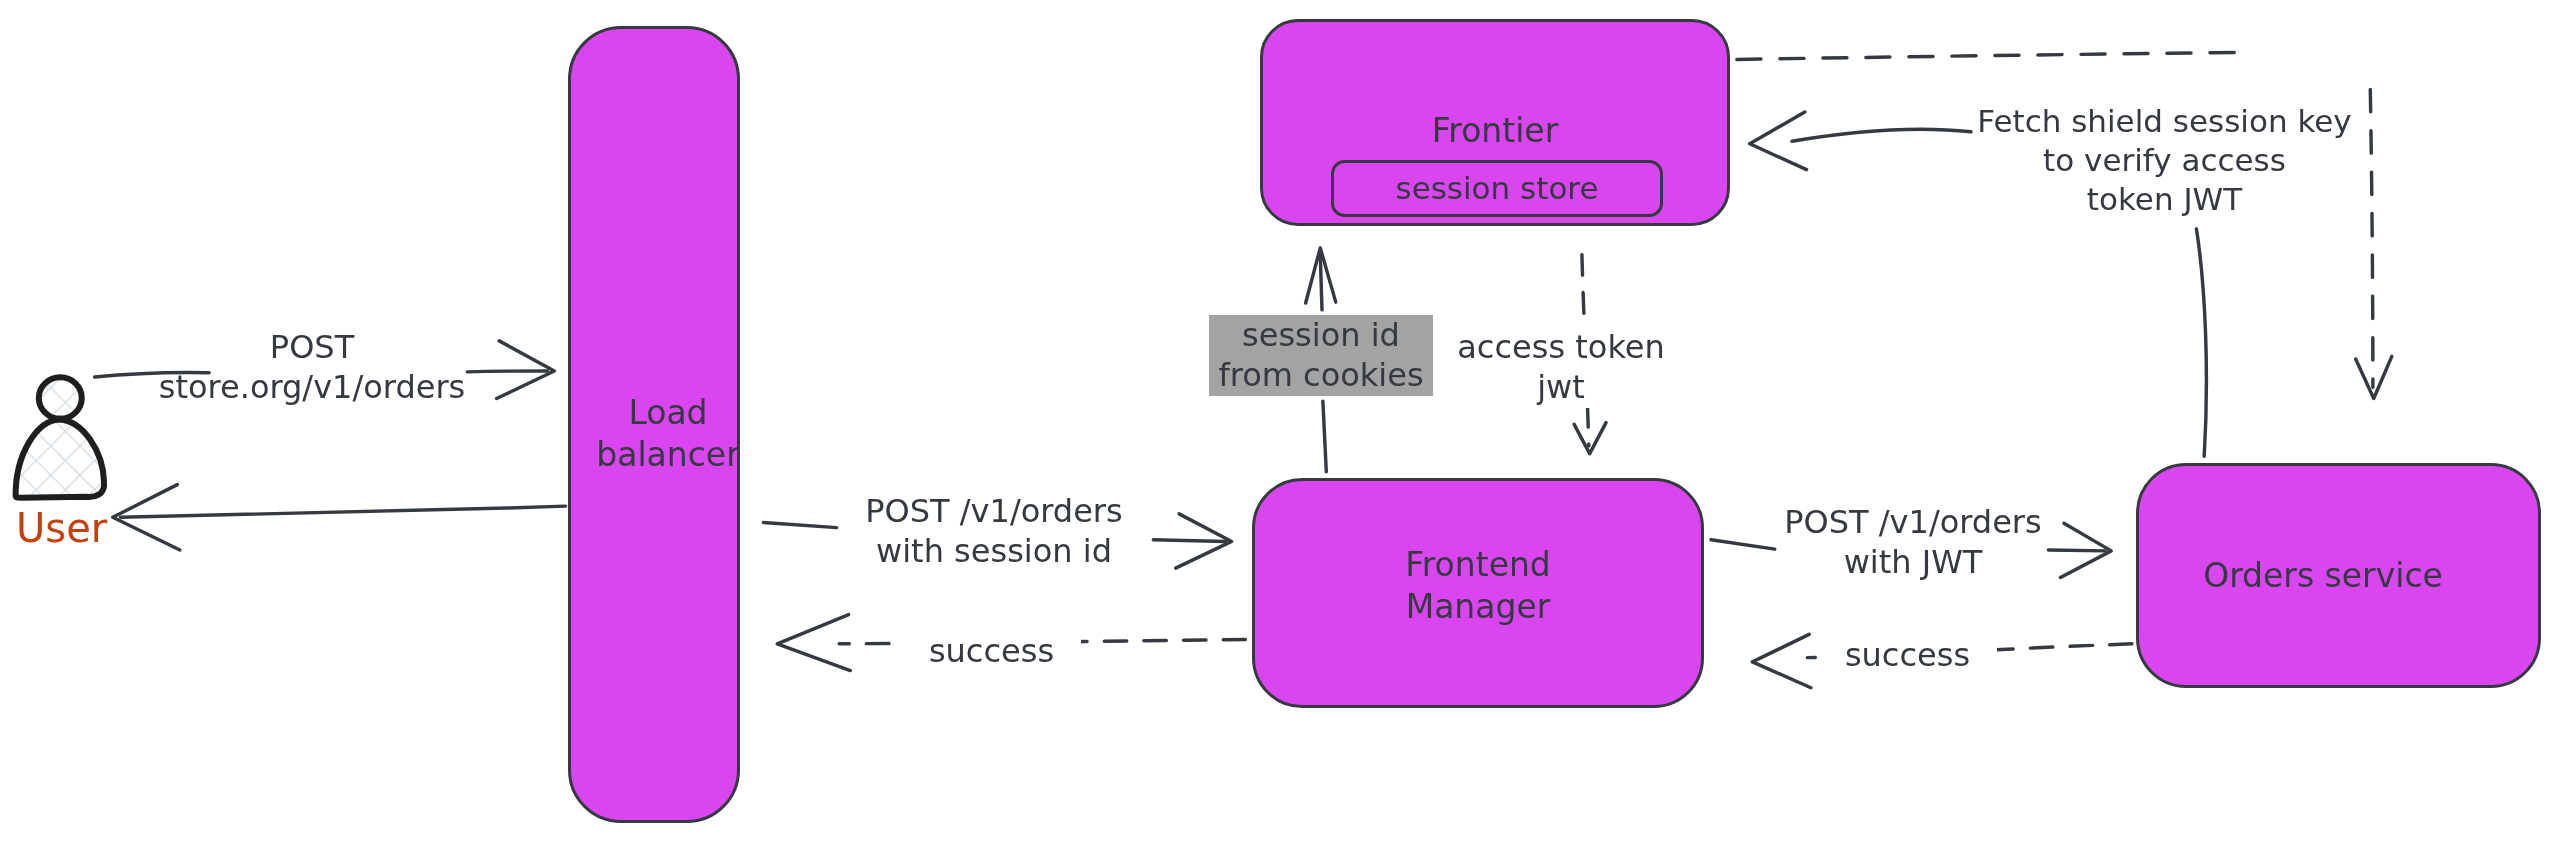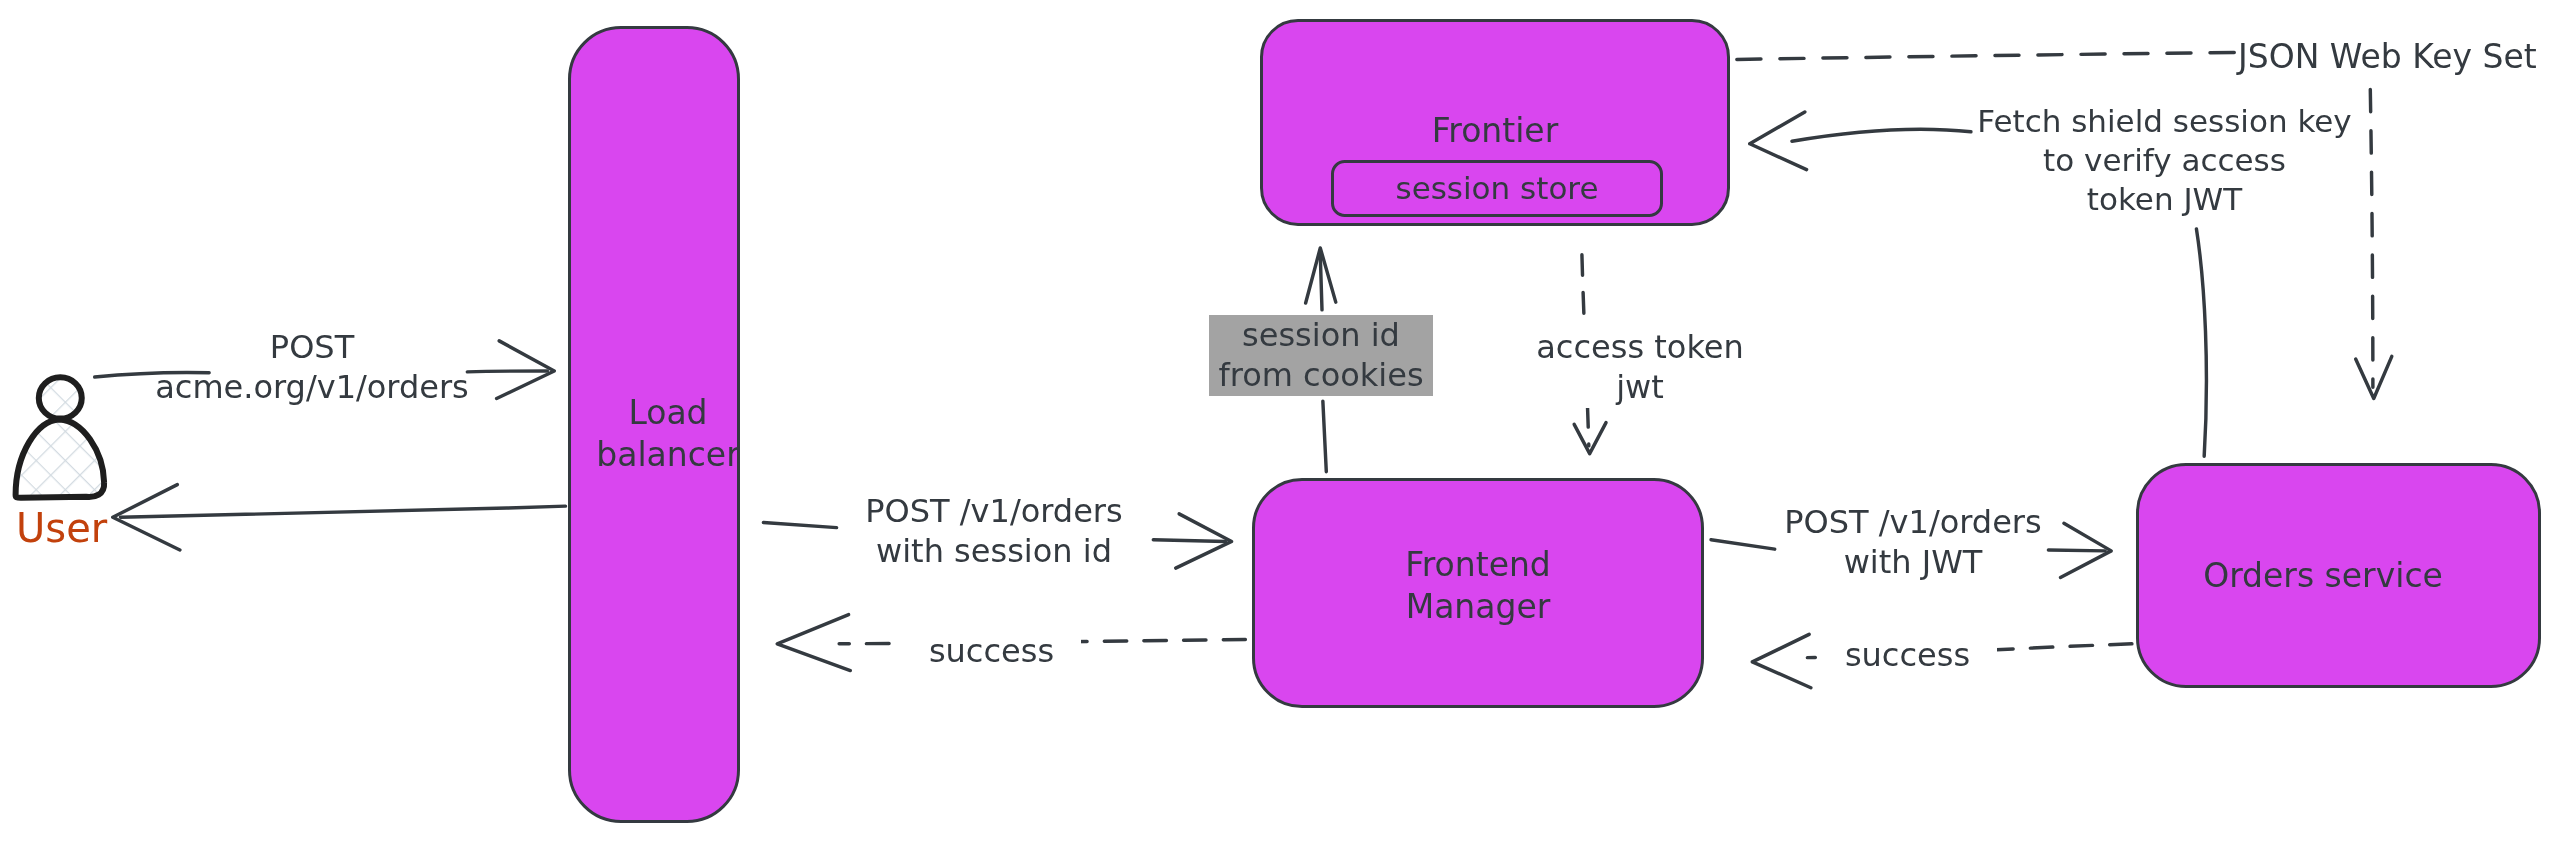--- a/index.html
+++ b/index.html
@@ -40,21 +40,21 @@
   .node-lbl { font-size: 33px; }
   .lbl-lb        { left: 568px;  top: 392px; width: 200px; }
   .lbl-frontier  { left: 1260px; top: 110px; width: 470px; }
   .lbl-session   { position: static; font-size: 31px; }
   .lbl-fm        { left: 1252px; top: 544px; width: 452px; }
   .lbl-orders    { left: 2136px; top: 555px; width: 374px; }
   .lbl-user      { left: 1.7px;    top: 503px; width: 120px; font-size: 40px; color: #c2410c; }
   .lbl-post-orders   { left: 140px;  top: 327px; width: 344px; }
   .lbl-post-session  { left: 826px;  top: 491px; width: 336px; }
   .lbl-session-id    { left: 1209px; top: 315px; width: 224px; background: #a3a3a3; }
-  .lbl-access-token  { left: 1528px; top: 327px; width: 224px; background: #fff; }
+  .lbl-access-token  { left: 1449px; top: 327px; width: 224px; background: #fff; }
   .lbl-post-jwt      { left: 1771px; top: 502px; width: 284px; }
   .lbl-success-left  { left: 902px; top: 631px; width: 179px; background: #fff; }
   .lbl-success-right { left: 1818px; top: 635px; width: 179px; background: #fff; }
   .lbl-fetch         { left: 1962px; top: 102px; width: 405px; font-size: 31px; }
   .lbl-jwks          { left: 2238px; top: 36px;  width: 327px; font-size: 33px; text-align: left; }
   .user-svg { position: absolute; left: 6.9px; top: 372px; }
 </style>
 </head>
 <body>
 
@@ -143,24 +143,23 @@
   <div class="node node-fm"></div>
   <div class="node node-orders"></div>
 
   <div class="lbl node-lbl lbl-user">User</div>
   <div class="lbl node-lbl lbl-lb">Load
 balancer</div>
   <div class="lbl node-lbl lbl-fm">Frontend
 Manager</div>
   <div class="lbl node-lbl lbl-frontier">Frontier</div>
   <div class="lbl node-lbl lbl-orders">Orders service</div>
-  <div class="lbl lbl-jwks">JSON Web Key Set</div>
 
   <div class="lbl lbl-post-orders">POST
-acme.org/v1/orders</div>
+store.org/v1/orders</div>
   <div class="lbl lbl-post-session">POST /v1/orders
 with session id</div>
   <div class="lbl lbl-session-id">session id
 from cookies</div>
   <div class="lbl lbl-access-token">access token
 jwt</div>
   <div class="lbl lbl-post-jwt">POST /v1/orders
 with JWT</div>
   <div class="lbl lbl-success-left">success</div>
   <div class="lbl lbl-success-right">success</div>

